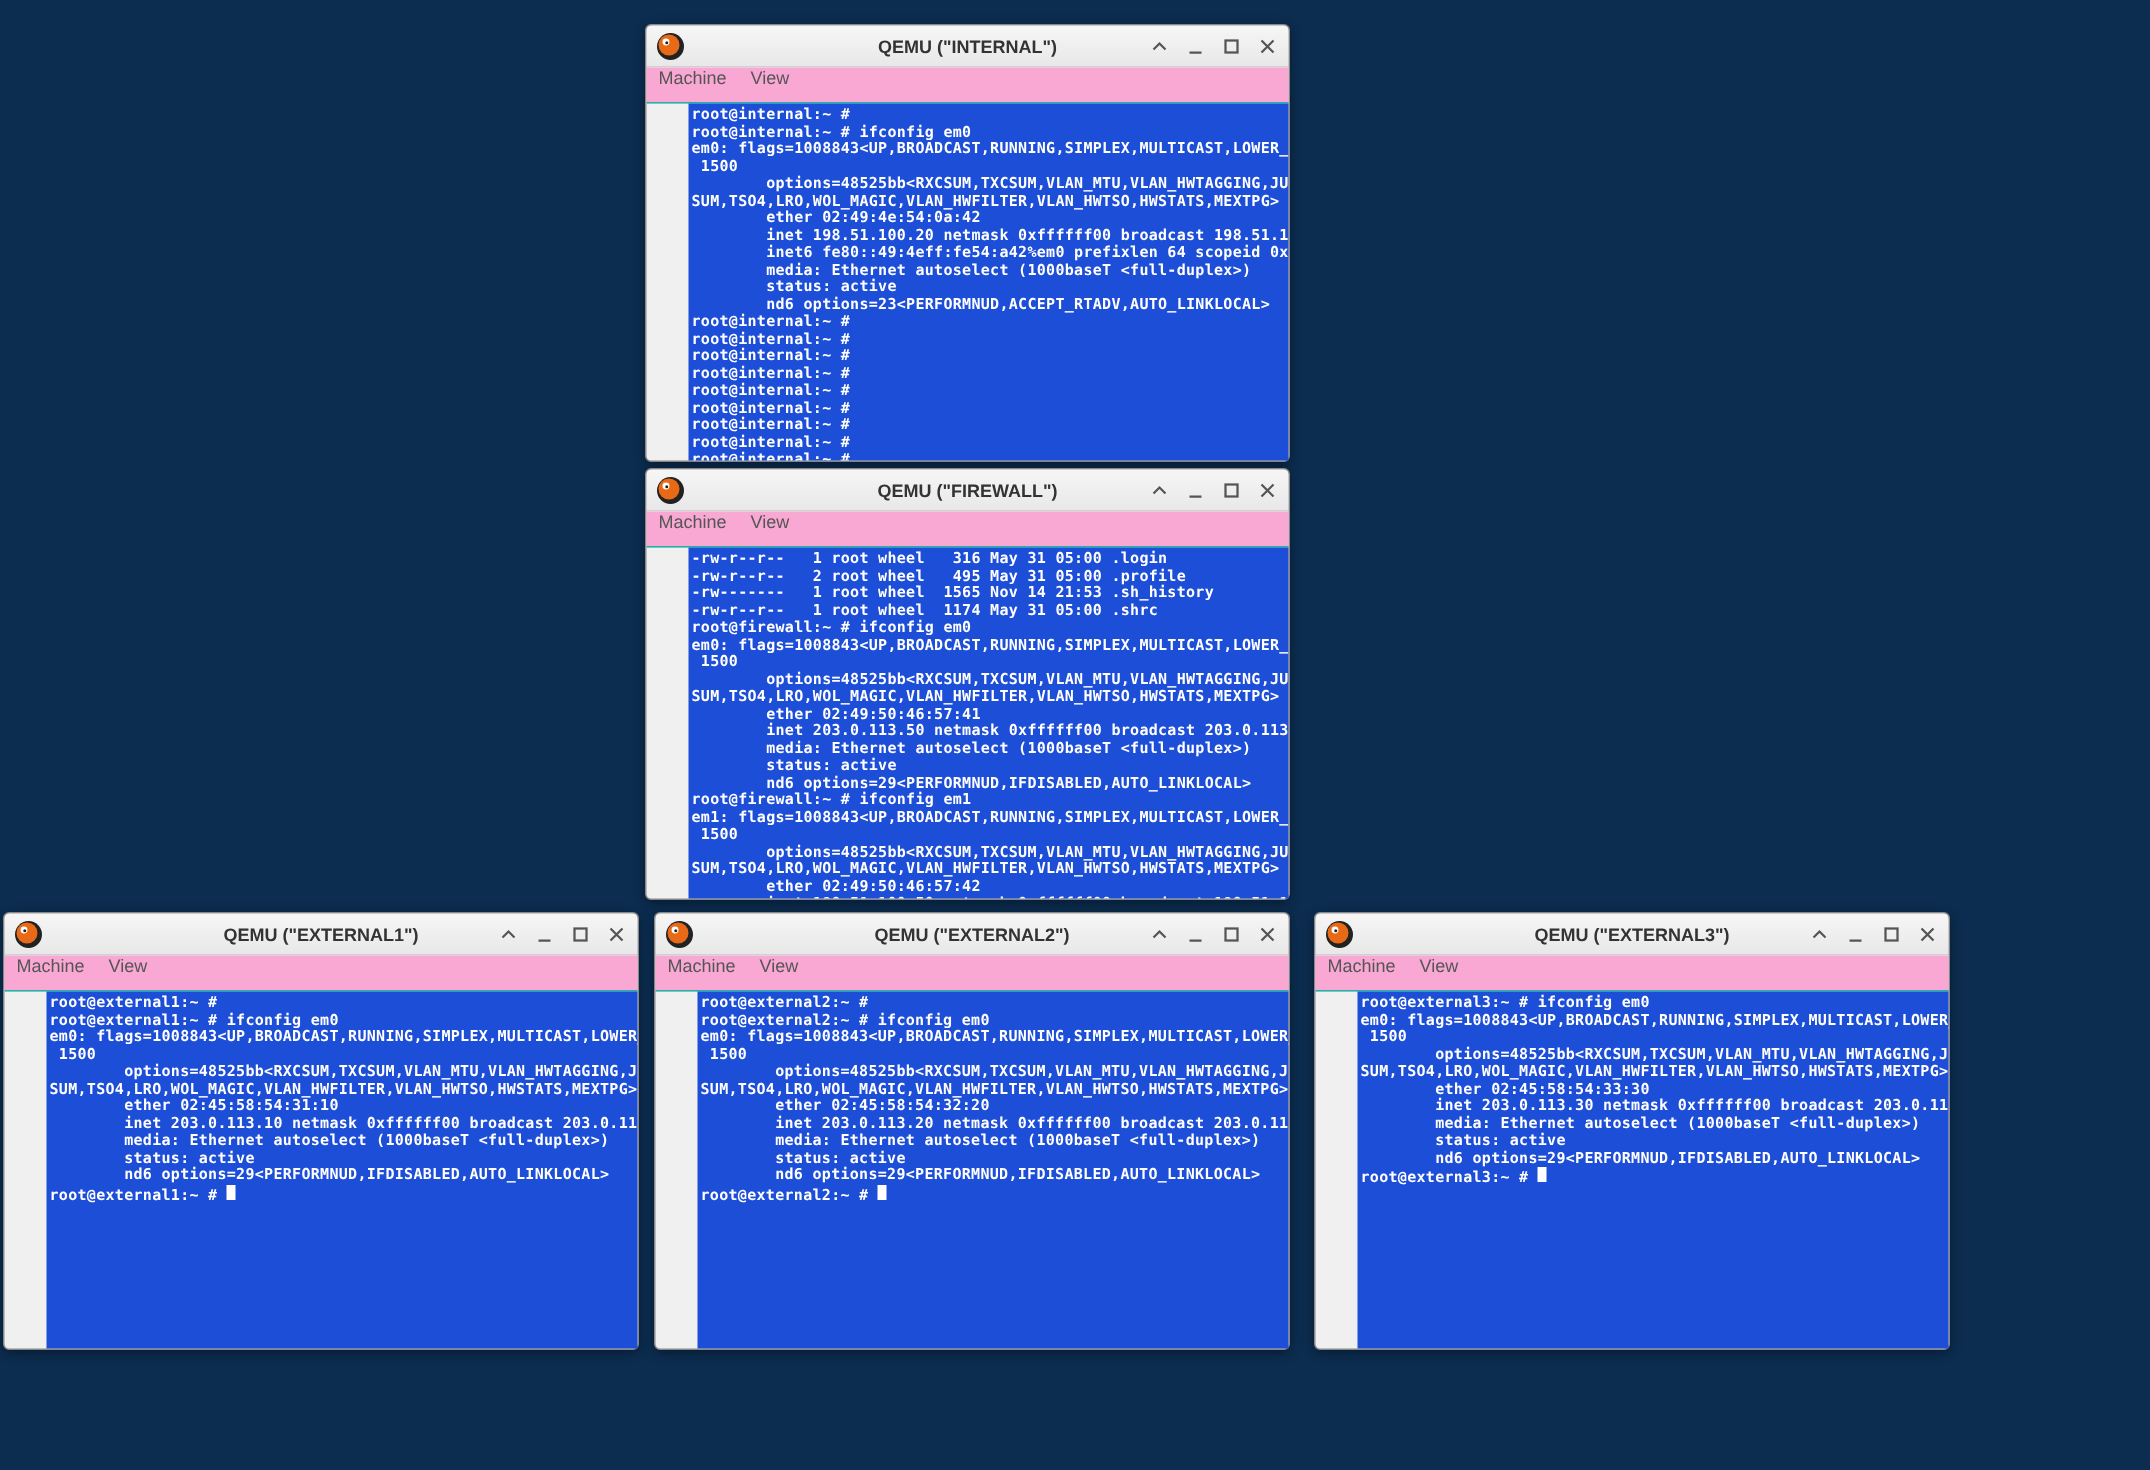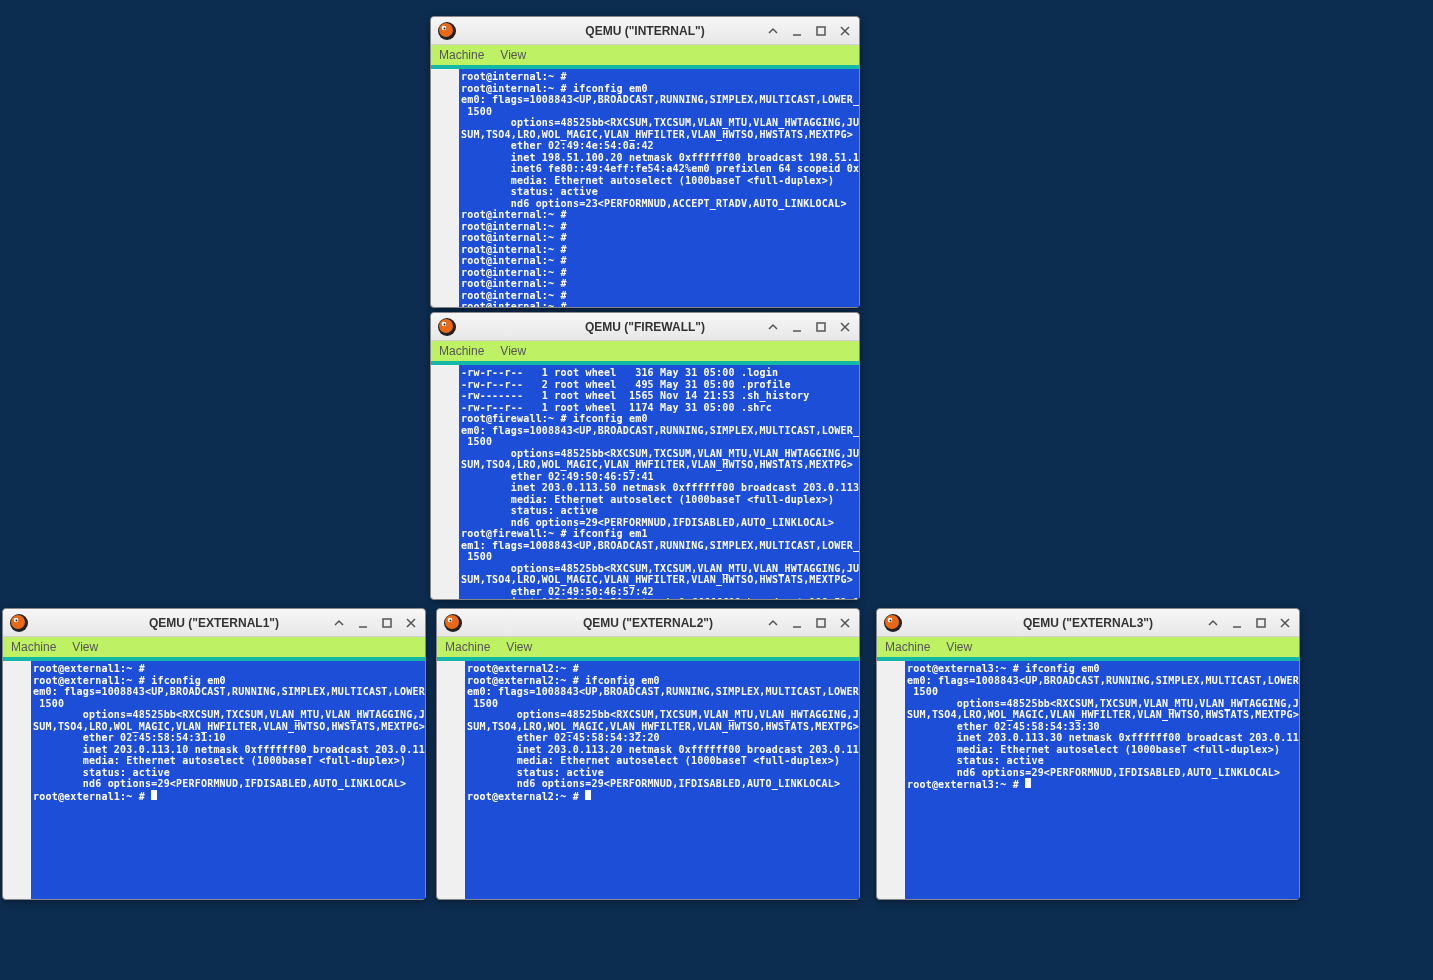--- a/index.html
+++ b/index.html
@@ -54,28 +54,28 @@
     width: 16px;
     height: 16px;
     display: flex;
     align-items: center;
     justify-content: center;
     cursor: pointer;
     color: #555;
   }
   .menubar {
     height: 24px;
-    background: #bef264;
-    display: flex;
-    align-items: center;
+    background: #f9a8d4;
+    display: flex;
+    align-items: flex-start;
     padding: 0 8px;
     gap: 16px;
     font-size: 12px;
     color: #555;
-    border-bottom: 4px solid #14b8a6;
+    border-bottom: 1px solid #14b8a6;
   }
   .menu-item { cursor: pointer; }
   .terminal {
     flex: 1;
     background: #1d4ed8;
     color: #fff;
     font-family: "Lucida Console", Consolas, monospace;
     font-size: 10px;
     font-weight: bold;
     line-height: 1.15;

